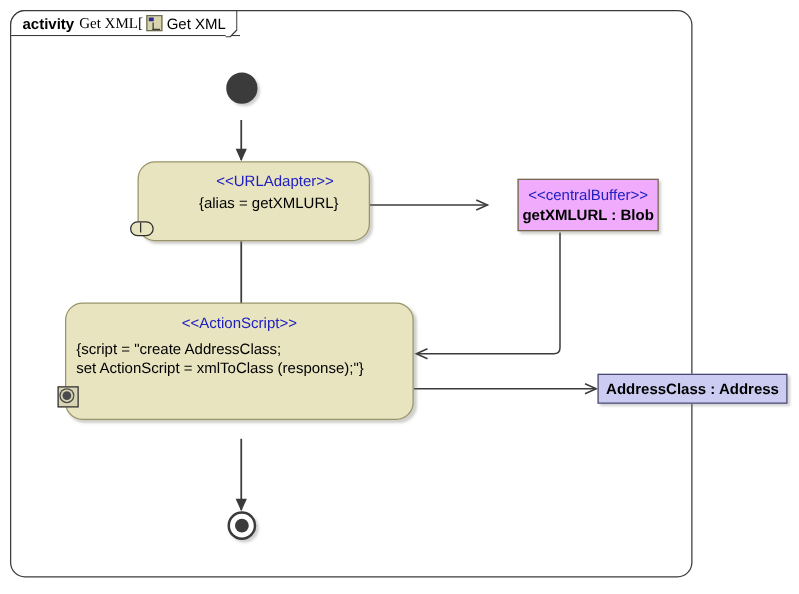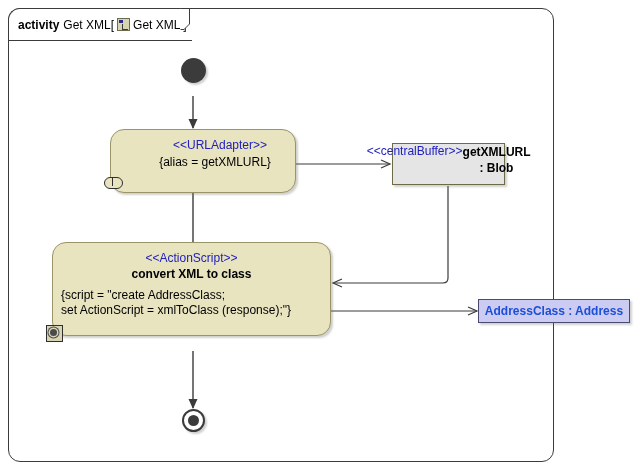--- a/index.html
+++ b/index.html
@@ -26,21 +26,21 @@
     box-sizing: border-box;
     border: 1px solid #3b3b3b;
     border-radius: 12px;
     background: #ffffff;
   }
   
   #frame-tab {
     position: absolute;
     left: 8px;
     top: 8px;
-    height: 33px;
+    height: 21px;
     box-sizing: border-box;
     background: #ffffff;
     border: 1px solid #3b3b3b;
     border-top-left-radius: 12px;
     border-right: none;
     display: flex;
     align-items: center;
     padding: 0 5px 0 9px;
     white-space: nowrap;
     font-size: 12px;
@@ -53,21 +53,21 @@
     left: 180px;
     top: 8px;
     width: 10px;
     height: 22px;
     z-index: 6;
   }
   #tab-title-kw {
     font-weight: bold;
     margin-right: 4px;
   }
-  #tab-title-rest { font-weight: normal; }
+  #tab-title-rest { font-weight: normal; font-family: Liberation Serif, serif; }
   .tab-icon {
     display: inline-block;
     width: 13px;
     height: 13px;
     margin: 0 3px;
     position: relative;
     border: 1px solid #6b6b52;
     background: #d9d4b0;
     box-sizing: border-box;
     vertical-align: middle;
@@ -151,41 +151,42 @@
     width: 7px; height: 7px;
     border-radius: 50%;
     background: #4a4a4a;
     box-shadow: 0 0 0 1.5px #d8d4b4, 0 0 0 2.5px #4a4a4a;
   }
 
   
   .buffer-node {
     position: absolute;
     box-sizing: border-box;
-    background: #e5e5e5;
+    background: #f0abfc;
     border: 1px solid #6f6a48;
     box-shadow: 2px 2px 2px rgba(120,120,110,0.35);
     display: flex;
-    flex-direction: row;
+    flex-direction: column;
     justify-content: center;
+    margin-left: 22px;
   }
 
   
   .object-node {
     position: absolute;
     box-sizing: border-box;
     background: #ccccf2;
     border: 1px solid #4a4a70;
     box-shadow: 2px 2px 2px rgba(120,120,120,0.35);
     display: flex;
     align-items: center;
     justify-content: center;
     font-weight: bold;
     font-size: 12px;
-    color: #1d4ed8;
+    color: #000000;
   }
 
   
   #initial-node {
     position: absolute;
     width: 25px; height: 25px;
     border-radius: 50%;
     background: #3b3b3b;
     box-shadow: 2px 2px 2px rgba(120,120,120,0.35);
   }
@@ -262,21 +263,20 @@
     <div class="badge badge-oval"></div>
   </div>
 
   <div class="buffer-node" style="left:392px; top:143px; width:113px; height:42px;">
     <div class="stereotype">&lt;&lt;centralBuffer&gt;&gt;</div>
     <div class="node-name">getXMLURL : Blob</div>
   </div>
 
   <div class="action-node" style="left:52px; top:242px; width:279px; height:94px;">
     <div class="stereotype" style="margin-top:8px;">&lt;&lt;ActionScript&gt;&gt;</div>
-    <div class="node-name">convert XML to class</div>
     <div class="node-body" style="margin:6px 0 0 8px;">{script = "create AddressClass;</div>
     <div class="node-body" style="margin-left:8px;">set ActionScript = xmlToClass (response);"}</div>
     <div class="badge badge-gear"></div>
   </div>
 
   <div class="object-node" style="left:478px; top:299px; width:152px; height:24px;">
     <span>AddressClass : Address</span>
   </div>
 
   <div id="final-node" style="left:182px; top:409px;"></div>

